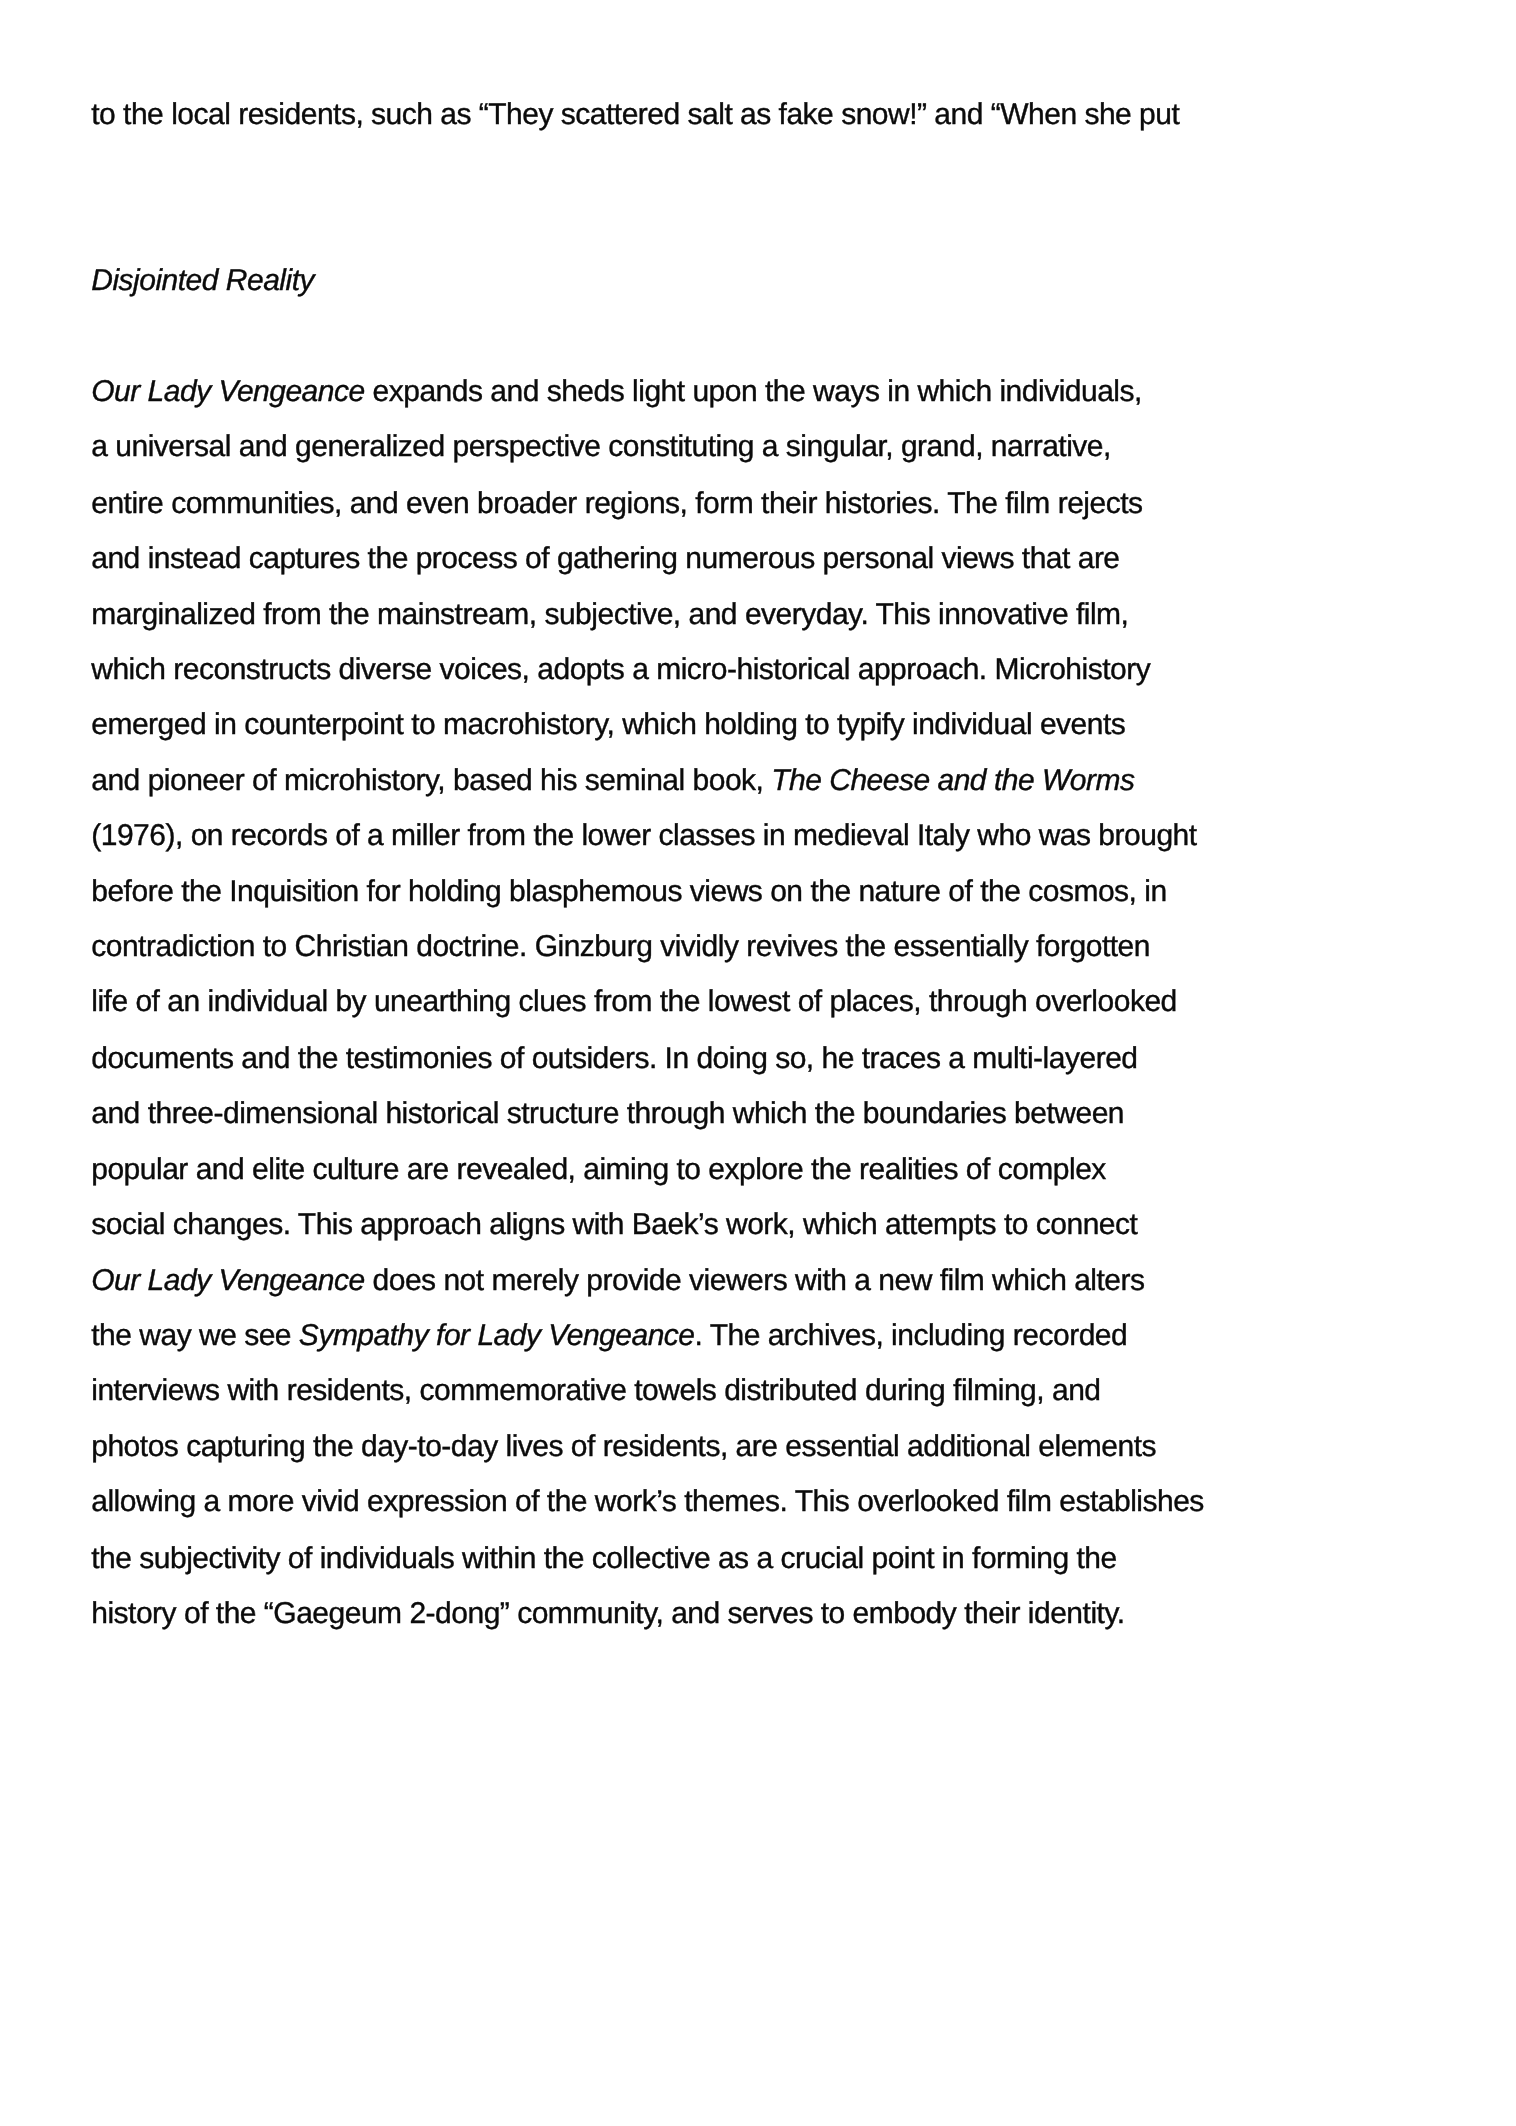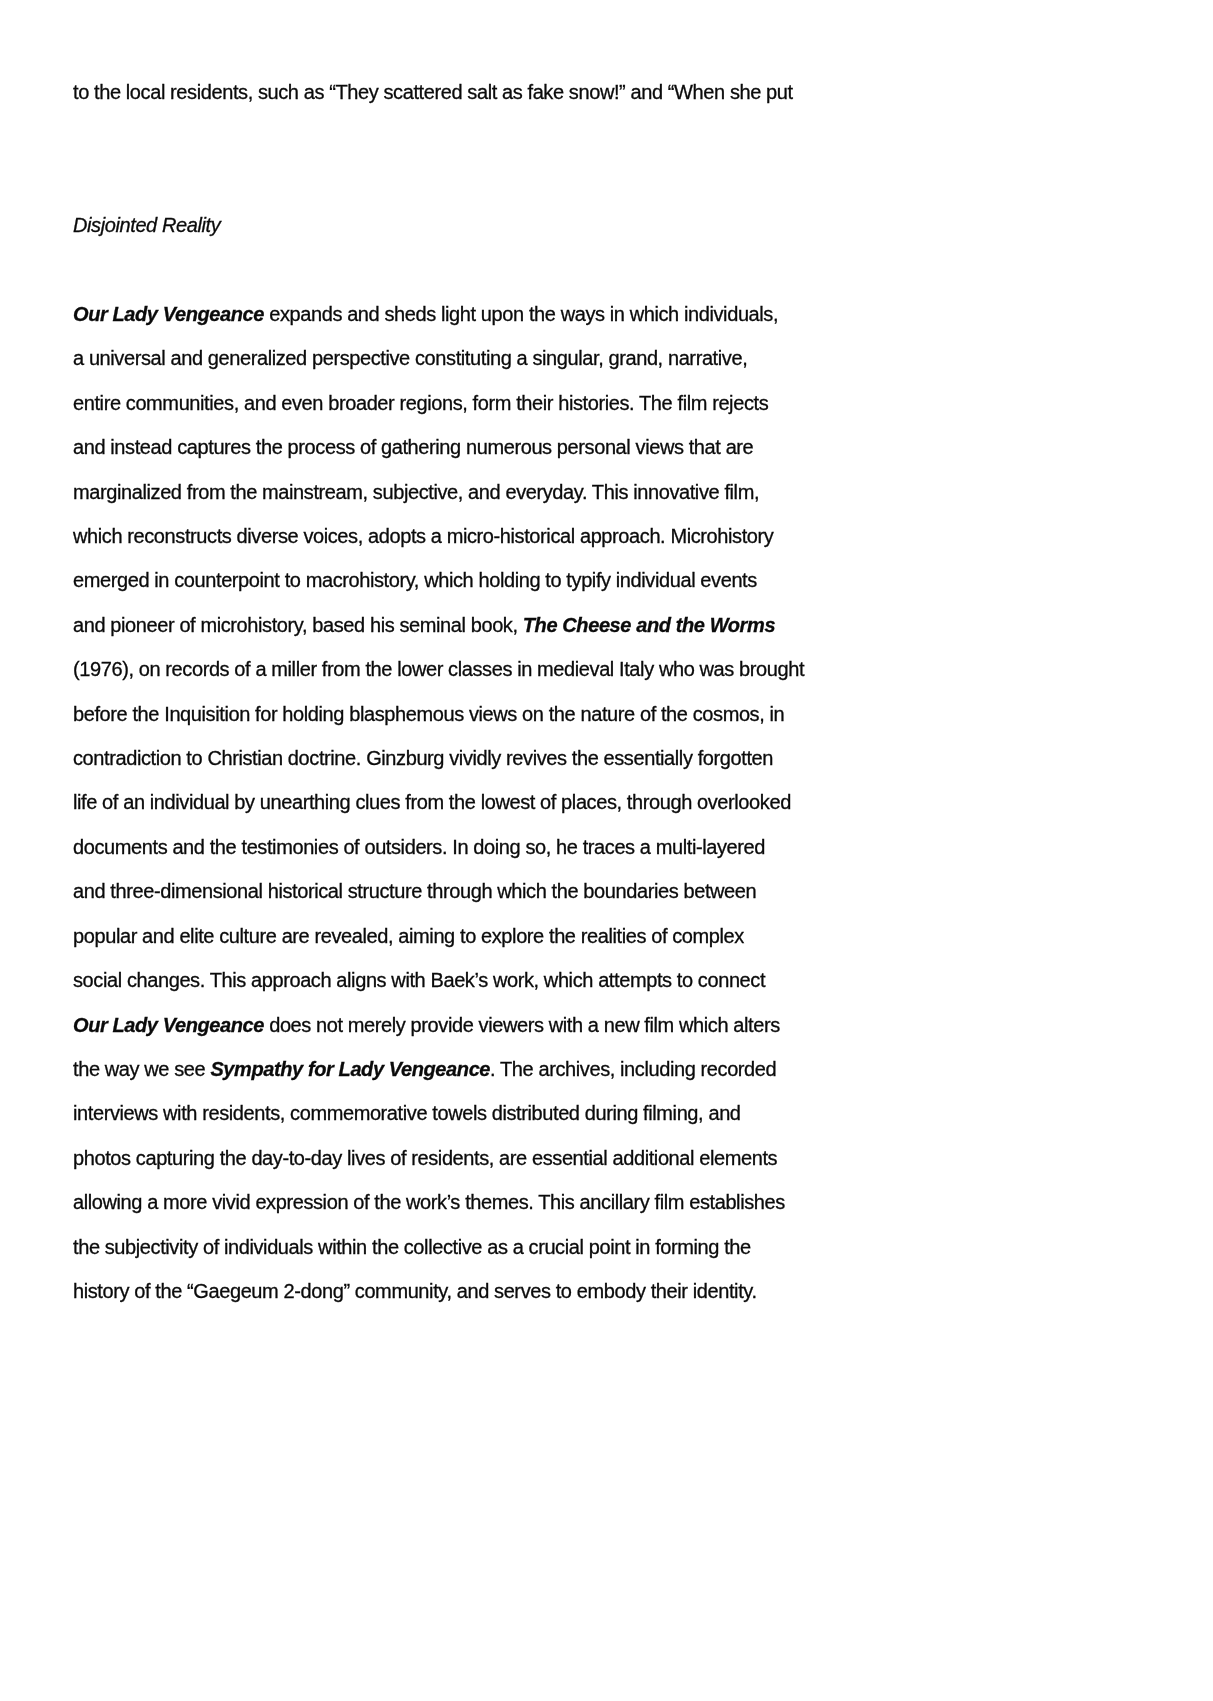--- a/index.html
+++ b/index.html
@@ -14,37 +14,36 @@
     font-family: "Liberation Sans", sans-serif;
     color: #0b0b0b;
   }
   .page {
     box-sizing: border-box;
     width: 1213px;
     height: 1701px;
     padding: 70px 40px 0 73px;
   }
   .line, .heading {
-    font-size: 20px;
+    font-size: 24px;
     line-height: 44.4px;
     font-weight: 500;
     letter-spacing: -0.4px;
     -webkit-text-stroke: 0.3px;
     white-space: nowrap;
   }
   .heading {
     margin: 88.8px 0 0 0;
     font-style: italic;
   }
   .body-paragraph {
     margin-top: 44.4px;
   }
   .em {
     font-style: italic;
-    font-weight: bold;
   }
 </style>
 </head>
 <body>
 
 <main class="page">
   <section class="paragraph">
       <div class="line"><span class="">to the local residents, such as “They scattered salt as fake snow!” and “When she put</span></div>
     </section>
 
@@ -64,17 +63,17 @@
       <div class="line"><span class="">contradiction to Christian doctrine. Ginzburg vividly revives the essentially forgotten</span></div>
       <div class="line"><span class="">life of an individual by unearthing clues from the lowest of places, through overlooked</span></div>
       <div class="line"><span class="">documents and the testimonies of outsiders. In doing so, he traces a multi-layered</span></div>
       <div class="line"><span class="">and three-dimensional historical structure through which the boundaries between</span></div>
       <div class="line"><span class="">popular and elite culture are revealed, aiming to explore the realities of complex</span></div>
       <div class="line"><span class="">social changes. This approach aligns with Baek’s work, which attempts to connect</span></div>
       <div class="line"><span class="em">Our Lady Vengeance</span><span class=""> does not merely provide viewers with a new film which alters</span></div>
       <div class="line"><span class="">the way we see </span><span class="em">Sympathy for Lady Vengeance</span><span class="">. The archives, including recorded</span></div>
       <div class="line"><span class="">interviews with residents, commemorative towels distributed during filming, and</span></div>
       <div class="line"><span class="">photos capturing the day-to-day lives of residents, are essential additional elements</span></div>
-      <div class="line"><span class="">allowing a more vivid expression of the work’s themes. This ancillary film establishes</span></div>
+      <div class="line"><span class="">allowing a more vivid expression of the work’s themes. This overlooked film establishes</span></div>
       <div class="line"><span class="">the subjectivity of individuals within the collective as a crucial point in forming the</span></div>
       <div class="line"><span class="">history of the “Gaegeum 2-dong” community, and serves to embody their identity.</span></div>
     </section>
 </main>
 
 </body></html>

